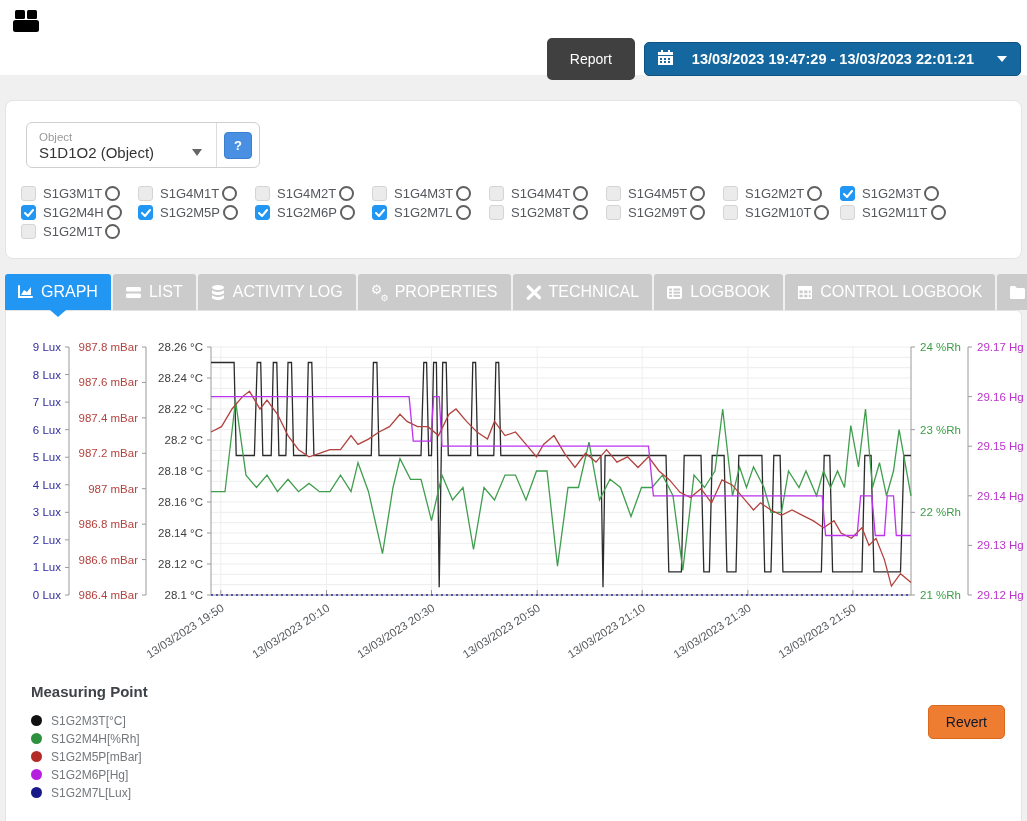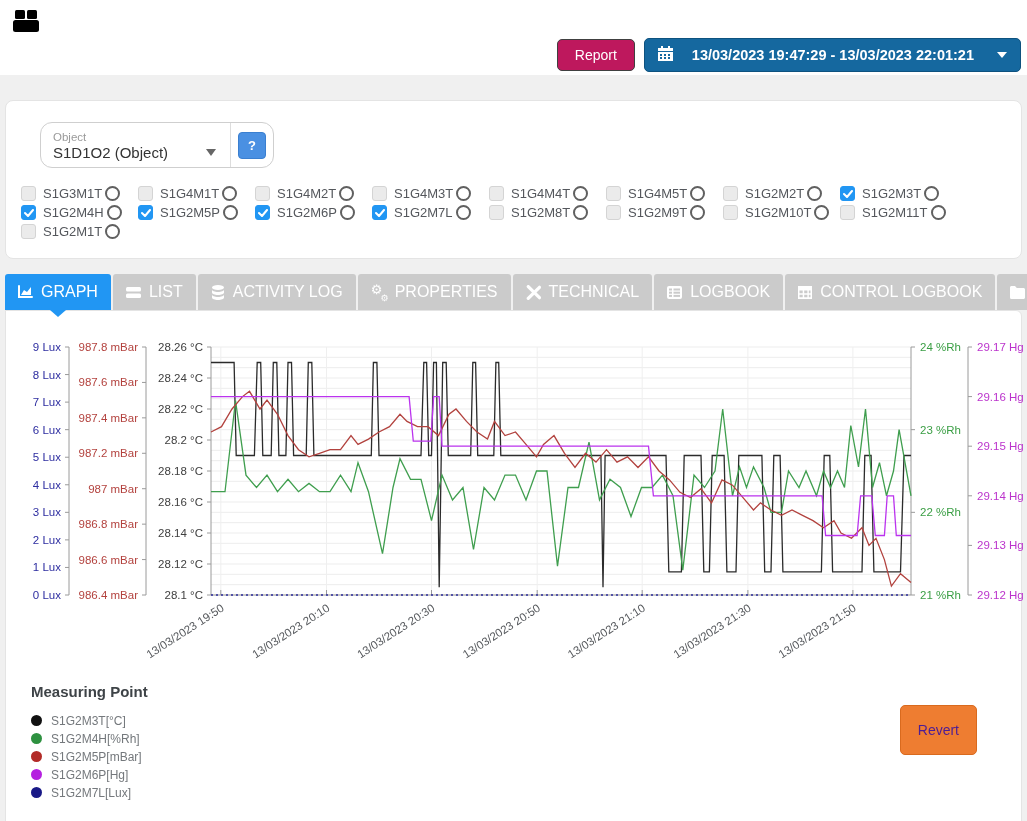--- a/index.html
+++ b/index.html
@@ -1,25 +1,25 @@
 <!DOCTYPE html>
 <html><head>
 <meta charset="utf-8">
 <style>
   html,body{margin:0;padding:0;background:#f0f0f0;font-family:"Liberation Sans",sans-serif;width:1027px;}
   .header{background:#fff;height:75px;position:relative;}
   .app-icon{position:absolute;left:13px;top:9px;}
   .header-actions{position:absolute;right:6px;top:38px;display:flex;gap:9px;align-items:center;}
   .btn{cursor:pointer;border-radius:5px;font-family:"Liberation Sans",sans-serif;}
-  .btn-report{background:#be185d;border:1px solid #404040;color:#fff;padding:7px 17px;font-size:14px;}
+  .btn-report{background:#404040;border:6px solid #404040;color:#fff;padding:7px 17px;font-size:14px;}
   .btn-date{background:#15689f;border:1px solid #0e527f;color:#fff;padding:7px 13px;font-size:14.5px;font-weight:bold;display:flex;align-items:center;gap:19px;}
   .caret-down{width:0;height:0;border:5px solid transparent;border-top:6px solid #fff;margin-top:5px;margin-left:4px;}
   .panel{background:#fff;border:1px solid #e4e4e4;border-radius:8px;margin:0 5px;}
   .panel-filters{margin-top:25px;padding:21px 10px 16px 10px;}
-  .object-box{display:flex;align-items:stretch;border:1px solid #cfcfcf;border-radius:12px;width:232px;height:44px;margin-left:24px;}
+  .object-box{display:flex;align-items:stretch;border:1px solid #cfcfcf;border-radius:6px;width:232px;height:44px;margin-left:10px;}
   .object-main{flex:1;padding:4px 10px 2px 12px;display:flex;flex-direction:column;justify-content:center;border-right:1px solid #ddd;}
   .object-label{font-size:11.5px;color:#9a9a9a;}
   .object-value-row{display:flex;align-items:center;}
   .object-value{font-size:15px;color:#333;}
   .object-caret{margin-left:auto;width:0;height:0;border:5px solid transparent;border-top:7px solid #666;margin-top:6px;margin-right:4px;}
   .help-cell{width:42px;display:flex;align-items:center;justify-content:center;}
   .btn-help{width:26px;height:25px;background:#4a90e2;border:1px solid #3a7fd0;border-radius:4px;color:#fff;font-weight:bold;font-size:13px;display:flex;align-items:center;justify-content:center;}
   .sensor-grid{display:grid;grid-template-columns:repeat(8,117px);row-gap:1px;margin:18px 0 0 5px;}
   .sensor{display:flex;align-items:flex-start;height:18px;cursor:pointer;}
   .cb{width:15px;height:15px;border-radius:3px;background:#ebebeb;border:1px solid #d4d4d4;box-sizing:border-box;display:flex;align-items:center;justify-content:center;}
@@ -35,21 +35,21 @@
   .gears::before{content:"⚙";color:#fff;font-size:13px;position:absolute;left:0;top:-2px;}
   .gears::after{content:"⚙";color:#fff;font-size:9px;position:absolute;right:-2px;bottom:-3px;}
   .panel-content{background:#fff;border:1px solid #e4e4e4;border-radius:0 6px 6px 6px;margin:0 5px 6px 5px;padding:22px 0 30px 0;}
   .chart-wrap{margin-left:10px;}
   svg text{font-family:"Liberation Sans",sans-serif;}
   .legend-section{position:relative;margin:8px 0 0 25px;}
   .legend-title{font-size:15px;font-weight:bold;color:#3e4347;margin-bottom:12px;}
   .legend-item{display:flex;align-items:center;gap:9px;height:17px;margin-bottom:1px;}
   .legend-dot{width:11px;height:11px;border-radius:50%;flex:0 0 11px;}
   .legend-text{font-size:12px;color:#74787c;}
-  .btn-revert{position:absolute;right:44px;top:22px;background:#ee7d31;border:1px solid #d96a1e;color:#4c1d95;padding:16px 17px;font-size:14px;}
+  .btn-revert{position:absolute;right:16px;top:22px;background:#ee7d31;border:1px solid #d96a1e;color:#0f172a;padding:8px 17px;font-size:14px;}
 </style>
 </head>
 <body>
 
 <div class="header">
   <div class="app-icon">
     <svg width="26" height="24" viewBox="0 0 26 24">
         <rect x="2" y="1" width="10" height="9" rx="1.5" fill="#000"></rect>
         <rect x="14" y="1" width="10" height="9" rx="1.5" fill="#000"></rect>
         <rect x="0" y="11" width="26" height="12" rx="2.5" fill="#000"></rect>

